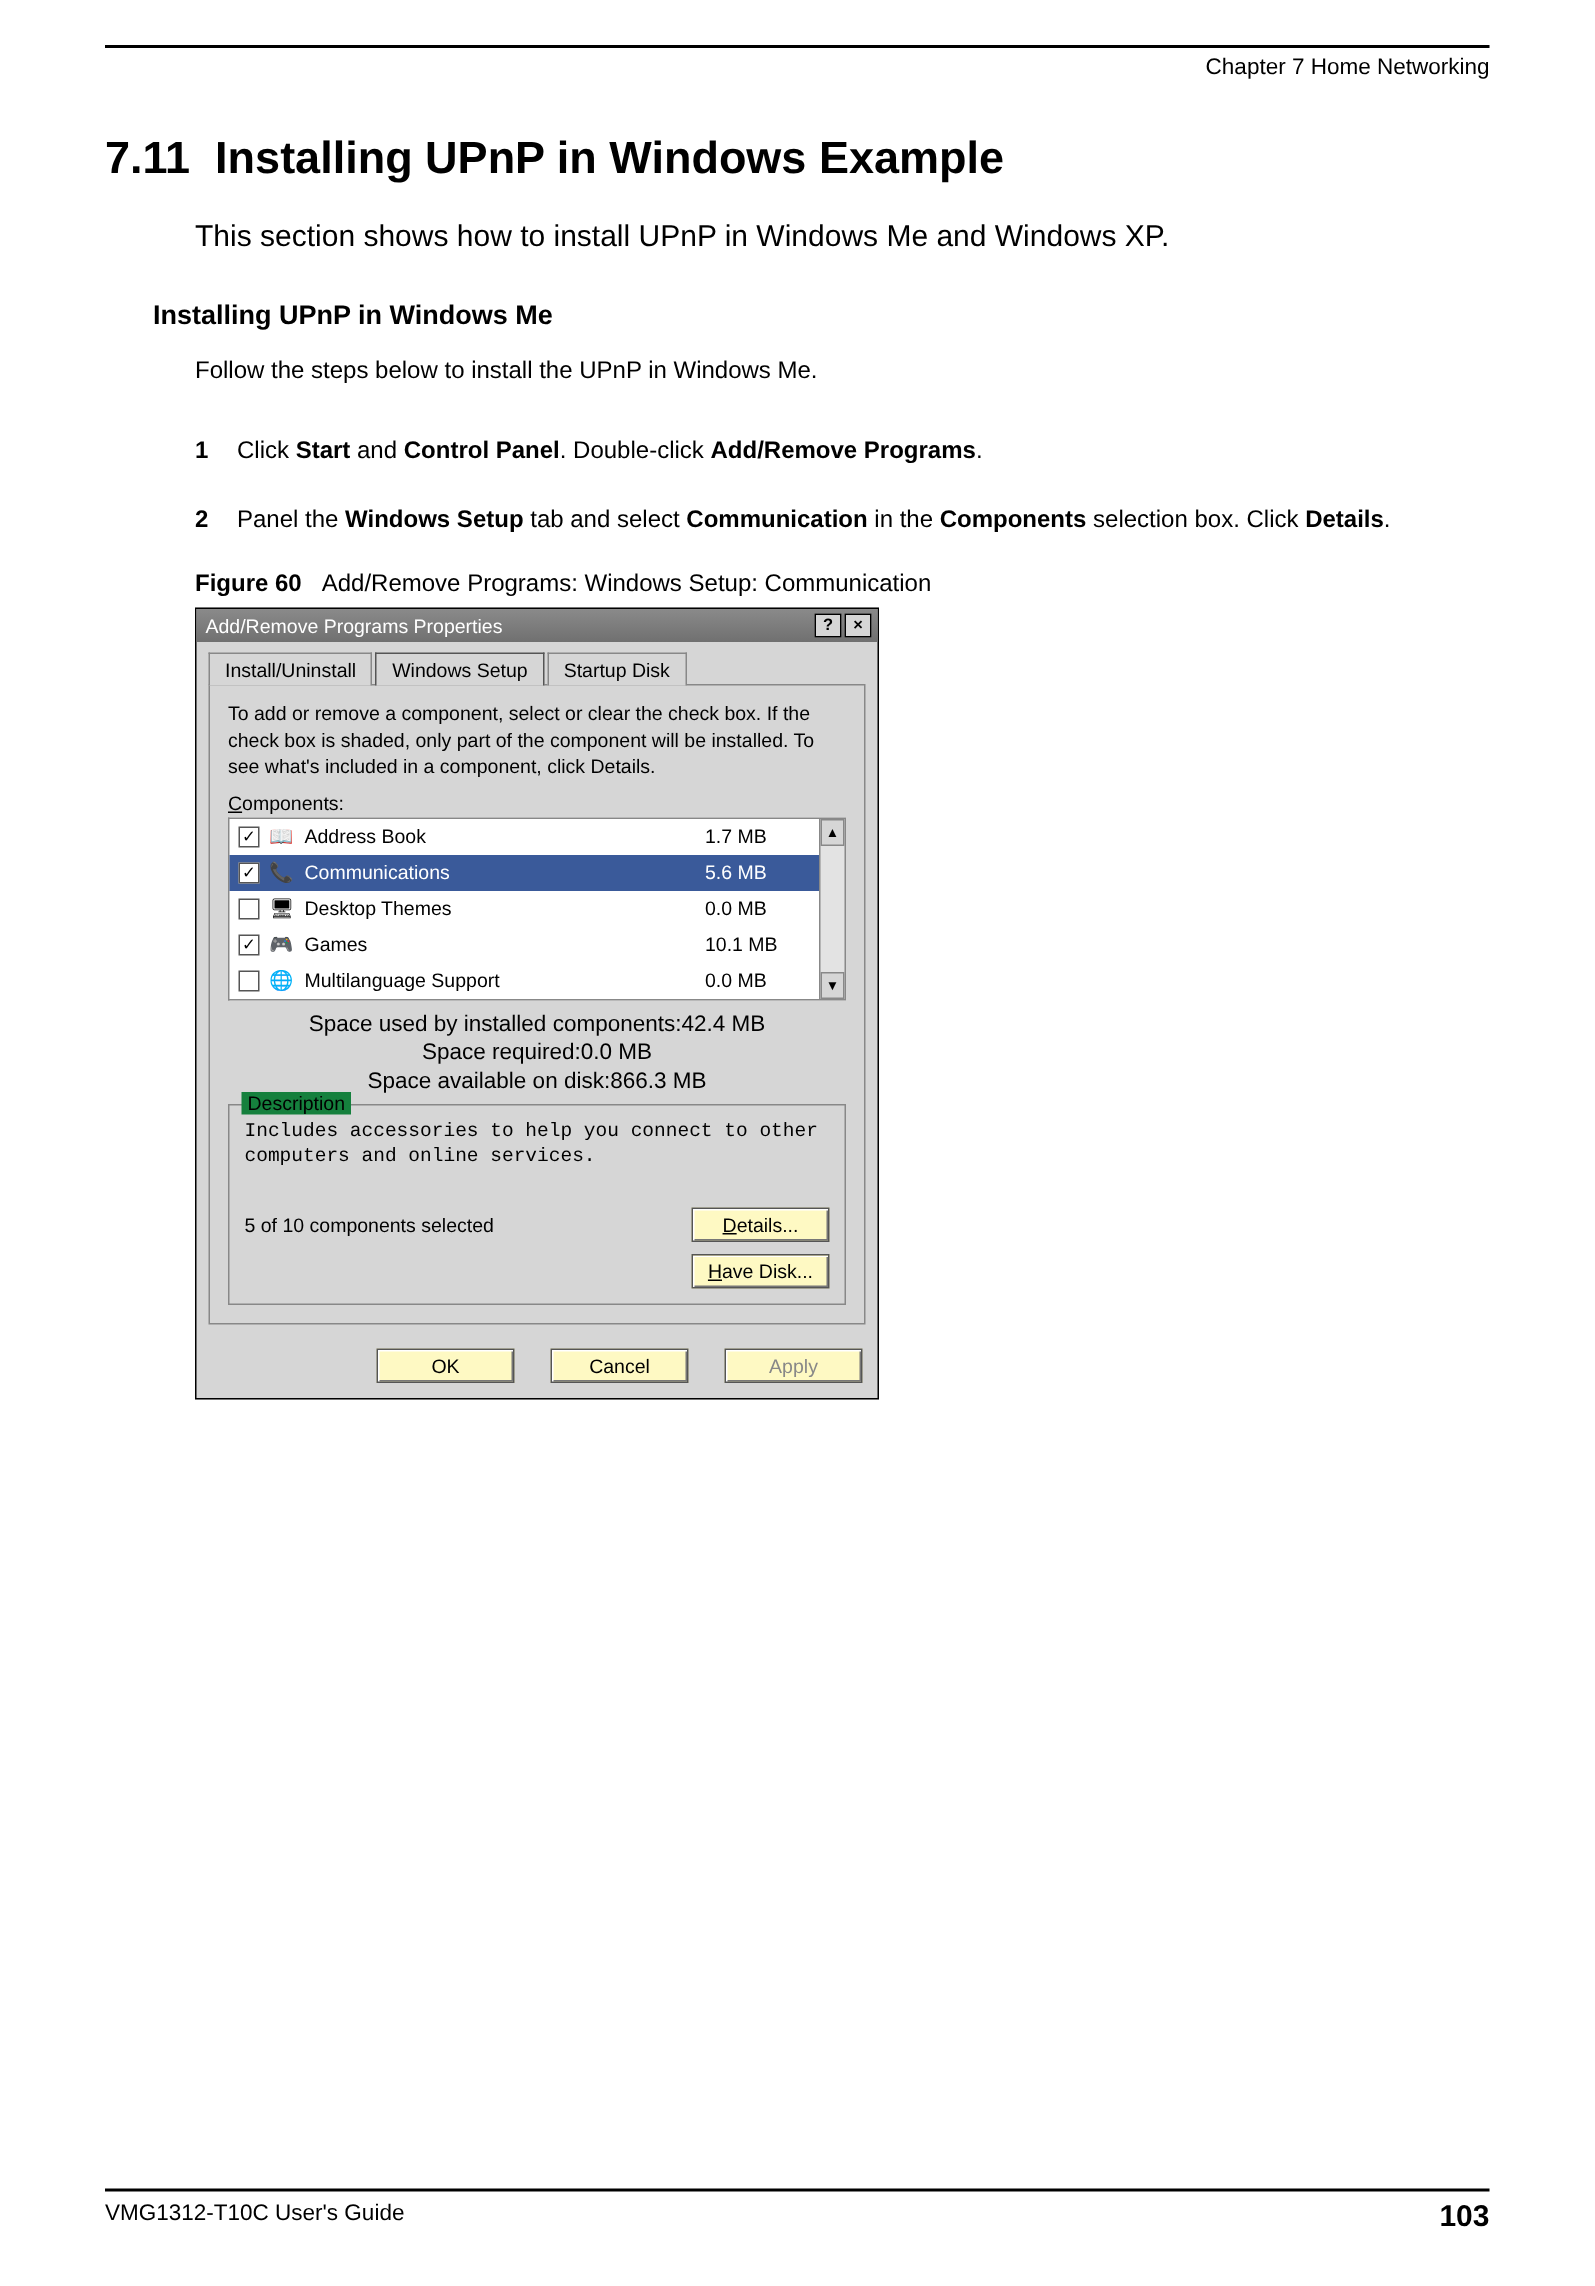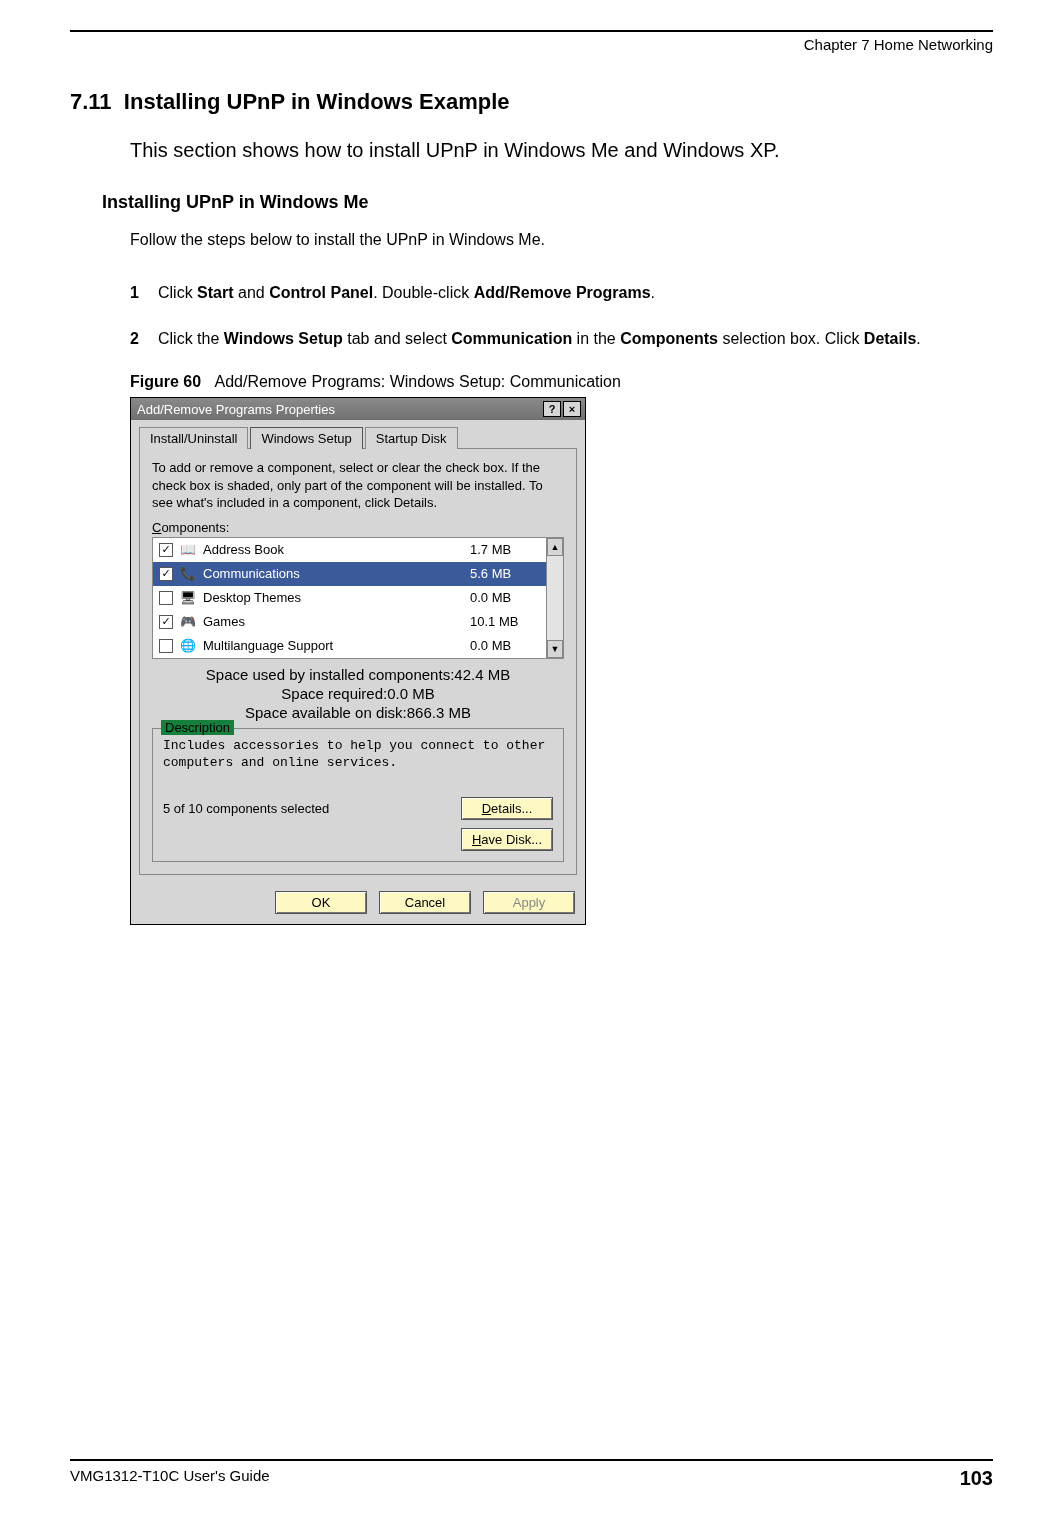--- a/index.html
+++ b/index.html
@@ -19,21 +19,21 @@
   .top-rule {
     border-top: 2px solid #000;
     margin-bottom: 4px;
   }
   .chapter-header {
     text-align: right;
     font-size: 15px;
     margin-bottom: 36px;
   }
   .section-title {
-    font-size: 22px;
+    font-size: 30px;
     font-weight: bold;
     font-family: Arial, sans-serif;
     margin-bottom: 24px;
   }
   .intro {
     font-size: 20px;
     margin-left: 60px;
     margin-bottom: 30px;
   }
   .subheading {
@@ -224,21 +224,21 @@
     text-align: center;
     box-shadow: 1px 1px 0 #fff inset, -1px -1px 0 #777 inset;
   }
   .win-btn.disabled { color: #888; }
   .have-row {
     display: flex; justify-content: flex-end; margin-top: 8px;
   }
   .bottom-btns {
     display: flex;
     justify-content: flex-end;
-    gap: 12px;
+    gap: 24px;
     padding: 8px 10px 10px 0;
   }
   .footer {
     position: absolute;
     bottom: 34px;
     left: 70px;
     right: 70px;
   }
   .foot-rule { border-top: 2px solid #000; margin-bottom: 6px; }
   .foot-row {
@@ -267,21 +267,21 @@
   <div class="step">
     <div class="step-num">1</div>
     <div class="step-text">
       <span>Click </span><b>Start</b><span> and </span><b>Control Panel</b><span>. Double-click </span><b>Add/Remove Programs</b><span>.</span>
     </div>
   </div>
 
   <div class="step">
     <div class="step-num">2</div>
     <div class="step-text">
-      <span>Click the </span><b>Windows Setup</b><span> tab and select </span><b>Communication</b><span> in the </span><b>Components</b><span> selection box. Click </span><b>Details</b><span>.</span>
+      <span>Panel the </span><b>Windows Setup</b><span> tab and select </span><b>Communication</b><span> in the </span><b>Components</b><span> selection box. Click </span><b>Details</b><span>.</span>
     </div>
   </div>
 
   <p class="figure-label">
     <b>Figure 60</b>&nbsp;&nbsp;&nbsp;<span>Add/Remove Programs: Windows Setup: Communication</span>
   </p>
 
   <div class="dialog">
     <div class="titlebar">
       <span class="titlebar-text">Add/Remove Programs Properties</span>

